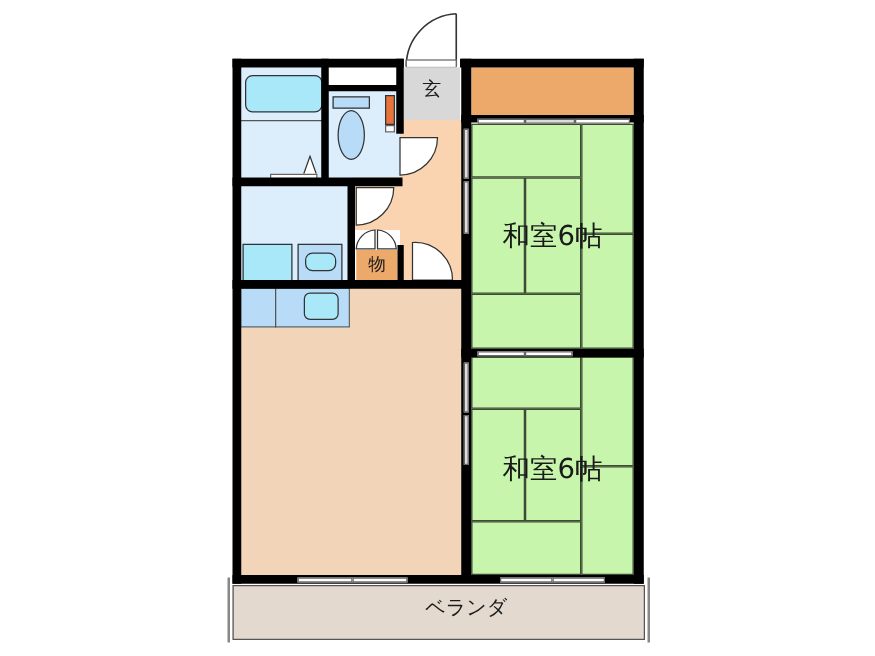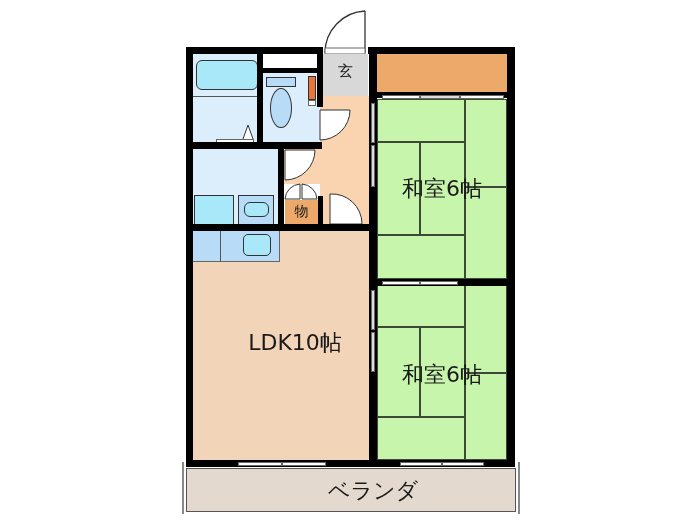--- a/index.html
+++ b/index.html
@@ -109,16 +109,15 @@
   <div class="window" style="left:371px;top:332px;width:4px;height:40px;background:#ddd;"></div>
   <div class="window" style="left:238px;top:462px;width:44px;height:4px;"></div>
   <div class="window" style="left:282px;top:462px;width:44px;height:4px;"></div>
   <div class="window" style="left:400px;top:462px;width:42px;height:4px;"></div>
   <div class="window" style="left:442px;top:462px;width:42px;height:4px;"></div>
   <div class="window" style="left:308px;top:100px;width:8px;height:6px;"></div>
 
   <div class="room-label" style="left:323px;top:62px;width:45px;font-size:15px;">玄</div>
   <div class="room-label" style="left:377px;top:174px;width:130px;font-size:22px;">和室6帖</div>
   <div class="room-label" style="left:377px;top:360px;width:130px;font-size:22px;">和室6帖</div>
-  <div class="room-label" style="left:220px;top:328px;width:150px;font-size:22px;">LDK10帖</div>
   <div class="room-label" style="left:285px;top:203px;width:33px;font-size:14px;">物</div>
-  <div class="room-label" style="left:186px;top:476px;width:374px;font-size:22px;">ベランダ</div>
+  <div class="room-label" style="left:186px;top:476px;width:374px;font-size:16px;">ベランダ</div>
 </div>
 
 </body></html>

